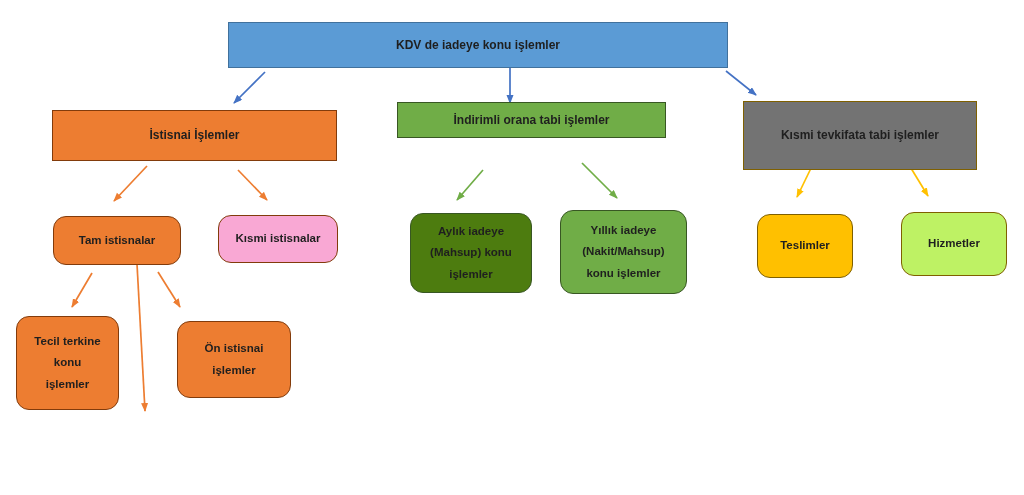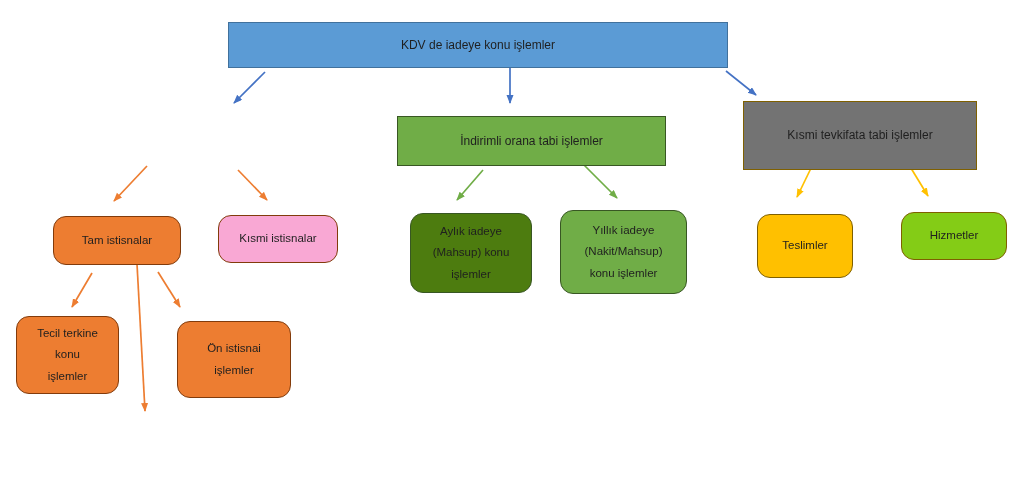--- a/index.html
+++ b/index.html
@@ -22,21 +22,21 @@
     height: 495px;
     pointer-events: none;
   }
   .node {
     position: absolute;
     box-sizing: border-box;
     display: flex;
     align-items: center;
     justify-content: center;
     text-align: center;
-    font-weight: normal;
+    font-weight: bold;
     color: #1f1f1f;
     font-size: 11.5px;
     line-height: 1.85;
     padding: 2px 6px;
   }
   .node .node-label {
     white-space: pre-line;
   }
   .node.rect {
     border-radius: 0;
@@ -81,33 +81,36 @@
       <line x1="158" y1="272" x2="180" y2="307" stroke="#ED7D31" stroke-width="1.7" marker-end="url(#arrow-orange)"></line>
       <line x1="483" y1="170" x2="457" y2="200" stroke="#70AD47" stroke-width="1.7" marker-end="url(#arrow-green)"></line>
       <line x1="582" y1="163" x2="617" y2="198" stroke="#70AD47" stroke-width="1.7" marker-end="url(#arrow-green)"></line>
       <line x1="814" y1="162" x2="797" y2="197" stroke="#FFC000" stroke-width="1.7" marker-end="url(#arrow-yellow)"></line>
       <line x1="906" y1="160" x2="928" y2="196" stroke="#FFC000" stroke-width="1.7" marker-end="url(#arrow-yellow)"></line>
     </svg>
 
 <div class="node rect lvl1" style="left: 228px; top: 22px; width: 500px; height: 46px; background: rgb(91, 155, 213); border-color: rgb(65, 113, 156); color: rgb(31, 31, 31);">
       <span class="node-label">KDV de iadeye konu işlemler</span>
     </div>
-    <div class="node rect lvl1" style="left: 397px; top: 116px; width: 269px; height: 50px; background: rgb(112, 173, 71); border-color: rgb(56, 87, 35); color: rgb(31, 31, 31);">
+    <div class="node rect lvl1" style="left: 52px; top: 110px; width: 285px; height: 51px; background: rgb(237, 125, 49); border-color: rgb(130, 59, 11); color: rgb(31, 31, 31);">
+      <span class="node-label">İstisnai İşlemler</span>
+    </div>
+    <div class="node rect lvl1" style="left: 397px; top: 102px; width: 269px; height: 36px; background: rgb(112, 173, 71); border-color: rgb(56, 87, 35); color: rgb(31, 31, 31);">
       <span class="node-label">İndirimli orana tabi işlemler</span>
     </div>
     <div class="node rect lvl1" style="left: 743px; top: 101px; width: 234px; height: 69px; background: #737373; border-color: rgb(127, 96, 0); color: rgb(31, 31, 31);">
       <span class="node-label">Kısmi tevkifata tabi işlemler</span>
     </div>
     <div class="node round" style="left: 53px; top: 216px; width: 128px; height: 49px; background: rgb(237, 125, 49); border-color: rgb(130, 59, 11); color: rgb(31, 31, 31);">
       <span class="node-label">Tam istisnalar</span>
     </div>
     <div class="node round" style="left: 218px; top: 215px; width: 120px; height: 48px; background: #f9a8d4; border-color: rgb(130, 59, 11); color: rgb(31, 31, 31);">
       <span class="node-label">Kısmi istisnalar</span>
     </div>
-    <div class="node round" style="left: 16px; top: 316px; width: 103px; height: 78px; background: rgb(237, 125, 49); border-color: rgb(130, 59, 11); color: rgb(31, 31, 31);">
+    <div class="node round" style="left: 16px; top: 316px; width: 103px; height: 94px; background: rgb(237, 125, 49); border-color: rgb(130, 59, 11); color: rgb(31, 31, 31);">
       <span class="node-label">Tecil terkine
 konu
 işlemler</span>
     </div>
     <div class="node round" style="left: 177px; top: 321px; width: 114px; height: 77px; background: rgb(237, 125, 49); border-color: rgb(130, 59, 11); color: rgb(31, 31, 31);">
       <span class="node-label">Ön istisnai
 işlemler</span>
     </div>
     <div class="node round" style="left: 410px; top: 213px; width: 122px; height: 80px; background: #4d7c0f; border-color: rgb(56, 87, 35); color: rgb(31, 31, 31);">
       <span class="node-label">Aylık iadeye
@@ -115,16 +118,16 @@
 işlemler</span>
     </div>
     <div class="node round" style="left: 560px; top: 210px; width: 127px; height: 84px; background: rgb(112, 173, 71); border-color: rgb(56, 87, 35); color: rgb(31, 31, 31);">
       <span class="node-label">Yıllık iadeye
 (Nakit/Mahsup)
 konu işlemler</span>
     </div>
     <div class="node round" style="left: 757px; top: 214px; width: 96px; height: 64px; background: rgb(255, 192, 0); border-color: rgb(127, 96, 0); color: rgb(31, 31, 31);">
       <span class="node-label">Teslimler</span>
     </div>
-    <div class="node round" style="left: 901px; top: 212px; width: 106px; height: 48px; background: #84cc16; border-color: rgb(127, 96, 0); color: rgb(31, 31, 31);">
+    <div class="node round" style="left: 901px; top: 212px; width: 106px; height: 64px; background: #bef264; border-color: rgb(127, 96, 0); color: rgb(31, 31, 31);">
       <span class="node-label">Hizmetler</span>
     </div>
   </div>
 
 </body></html>

